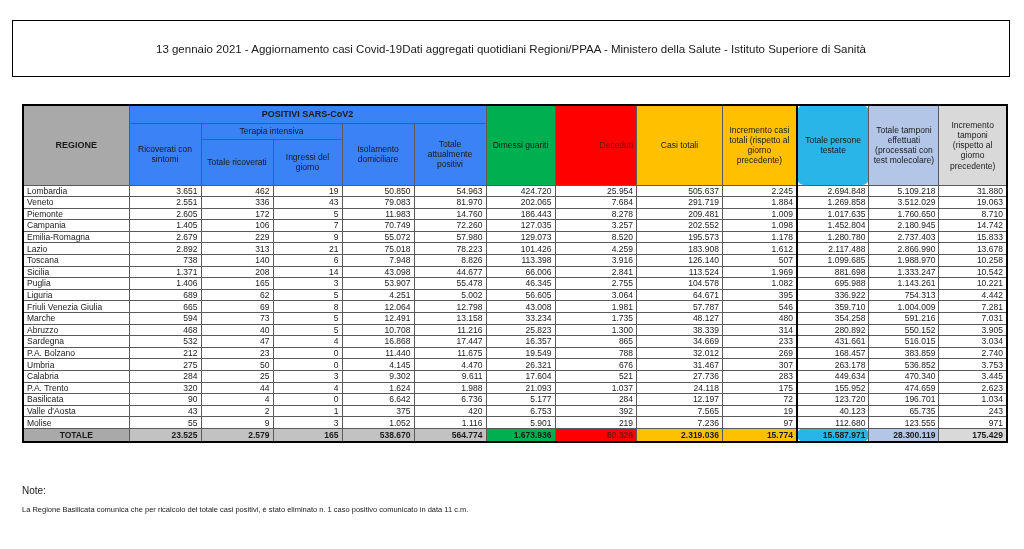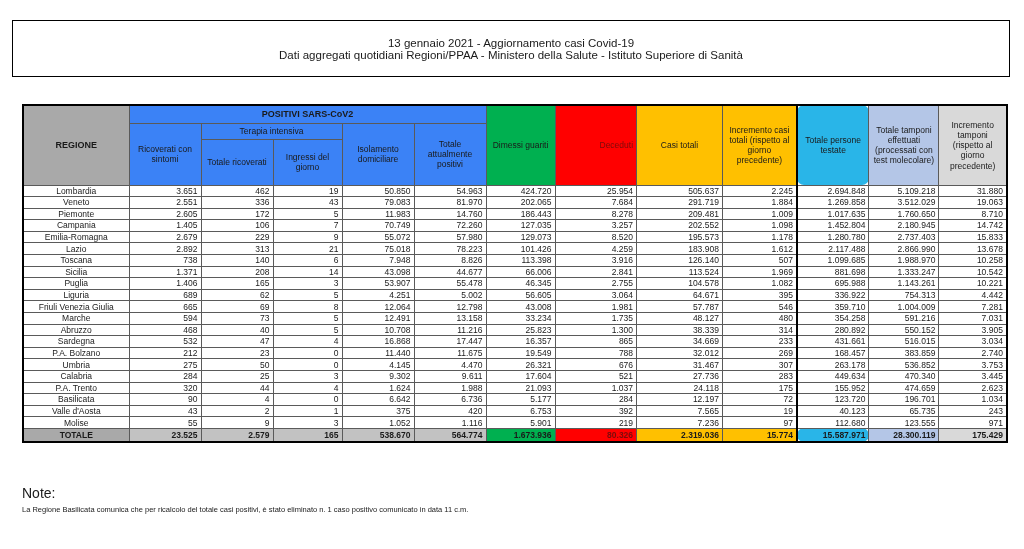--- a/index.html
+++ b/index.html
@@ -1,20 +1,20 @@
 <!DOCTYPE html>
 <html><head>
 <meta charset="utf-8">
 <style>
   * { box-sizing: border-box; margin: 0; padding: 0; }
   html, body { width: 1024px; height: 549px; background: #fff; overflow: hidden;
     font-family: "Liberation Sans", sans-serif; color: #1a1a1a; }
 
   .title-box { position: absolute; left: 12px; top: 20px; width: 998px; height: 57px;
-    border: 1px solid #000; display: flex; flex-direction: column; align-items: center;
+    border: 1px solid #000; display: flex; flex-direction: row; align-items: center;
     justify-content: center; font-size: 11.5px; text-align: center; }
 
   table.covid { position: absolute; left: 22px; top: 104px; border-collapse: collapse;
     table-layout: fixed; font-size: 8.5px; border: 2px solid #000; }
   th, td { border: 1px solid #5a5a5a; padding: 0 3px; line-height: 1.2; }
 
   thead th { font-weight: normal; text-align: center; vertical-align: middle; background: #3b82f6; }
   thead tr.h1 th { height: 18px; }
   thead tr.h2 th { height: 16px; }
   thead tr.h3 th { height: 46px; }
@@ -22,33 +22,33 @@
   .bg-dark   { background: #a9a9a9 !important; }
   .bg-green  { background: #00b050 !important; margin-left: 27px; }
   .bg-red    { background: #ff0000 !important; color: #7c0b0b; padding-left: 44px; }
   .bg-yellow { background: #ffc000 !important; }
   .bg-cyan   { background: #29b5e8 !important; }
   .bg-peri   { background: #b4c6e7 !important; }
   .bg-gray   { background: #d9d9d9 !important; }
 
   tbody td { height: 11.6px; background: #fff; white-space: nowrap; overflow: hidden; }
   tbody td.num { text-align: right; }
-  tbody td.rname { text-align: center; }
+  tbody td.rname { text-align: left; }
   td.c9, th.c9 { border-left: 2px solid #000; border-radius: 7px; }
 
   tr.totale td { font-weight: bold; background: #c2c2c2; height: 14px; }
   tr.totale td.rname { background: #a9a9a9; text-align: center; }
   tr.totale td.c5 { background: #00b050; }
   tr.totale td.c6 { background: #ff0000; color: #7c0b0b; }
   tr.totale td.c7, tr.totale td.c8 { background: #ffc000; padding-left: 44px; }
   tr.totale td.c9 { background: #29b5e8; }
   tr.totale td.c10 { background: #b4c6e7; }
   tr.totale td.c11 { background: #d9d9d9; }
 
-  .notes-label { position: absolute; left: 22px; top: 485px; font-size: 14px; }
+  .notes-label { position: absolute; left: 22px; top: 485px; font-size: 10px; }
   .note-text   { position: absolute; left: 22px; top: 505px; font-size: 7.5px; }
 </style>
 </head>
 <body>
 
 <div class="title-box">
   <div>13 gennaio 2021 - Aggiornamento casi Covid-19</div>
   <div>Dati aggregati quotidiani Regioni/PPAA - Ministero della Salute - Istituto Superiore di Sanità</div>
 </div>
 

